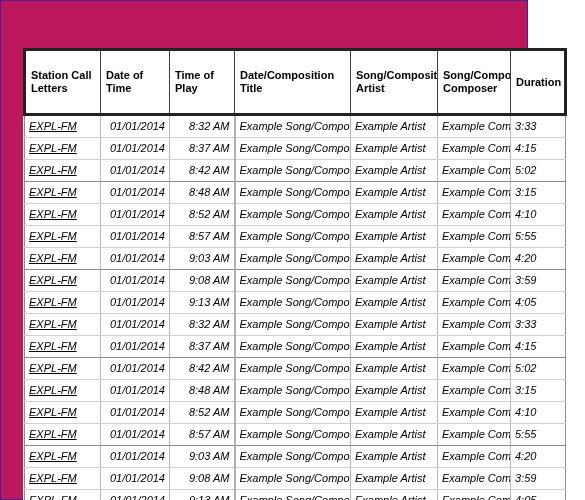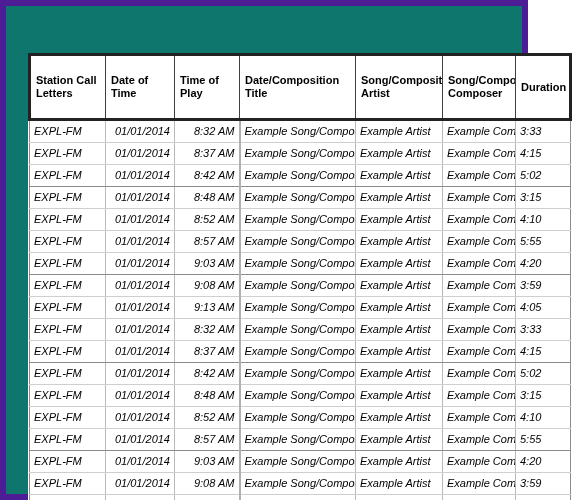--- a/index.html
+++ b/index.html
@@ -12,22 +12,22 @@
     height: 500px;
     background: #ffffff;
     font-family: "Liberation Sans", sans-serif;
     overflow: hidden;
   }
   .page {
     position: relative;
     width: 528px;
     height: 500px;
     box-sizing: border-box;
-    border: 6px solid #4c1d95;
-    background: #0f766e;
+    border: 1px solid #4c1d95;
+    background: #be185d;
   }
   .table-wrap {
     position: absolute;
     left: 22px;
     top: 47px;
     width: 541px;
   }
   table.log {
     border-collapse: collapse;
     table-layout: fixed;
@@ -71,21 +71,21 @@
     height: 19px;
     font-size: 11px;
     font-style: italic;
     color: #000000;
     line-height: 17px;
     overflow: hidden;
     white-space: nowrap;
     text-overflow: clip;
     vertical-align: middle;
   }
-  tbody td.first { border-left: 1px solid #8d8d8d; }
+  tbody td.first { border-left: 1px solid #8d8d8d; text-decoration: underline; }
   tbody td.last  { border-right: 1px solid #8d8d8d; }
   tbody td.num { text-align: right; margin-top: 20px; }
   tbody tr.group-end td { border-bottom: 1px solid #8a8a8a; }
   tbody tr:last-child td { border-bottom: 1px solid #8a8a8a; }
   tbody td.sep-right { border-right: 2px solid #b0b0b0; }
 </style>
 </head>
 <body>
 
 <div class="page">

